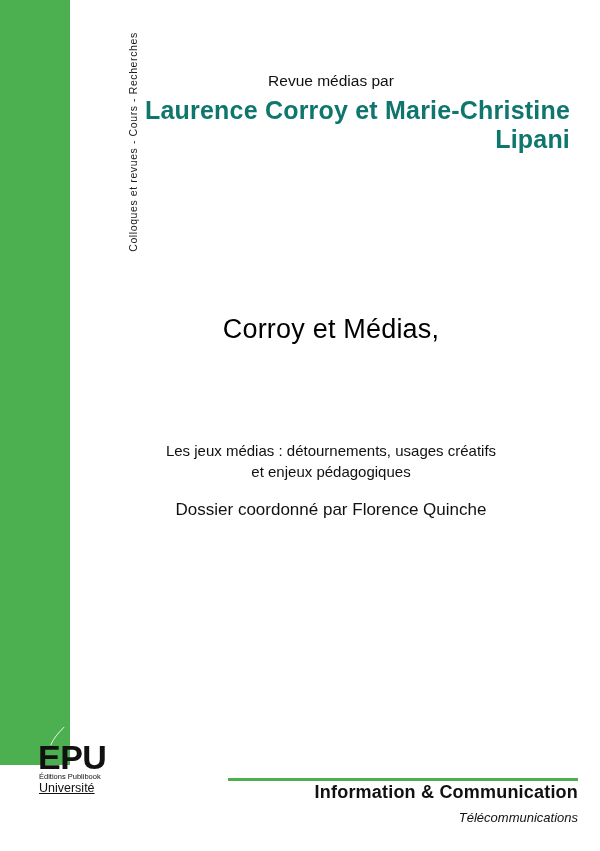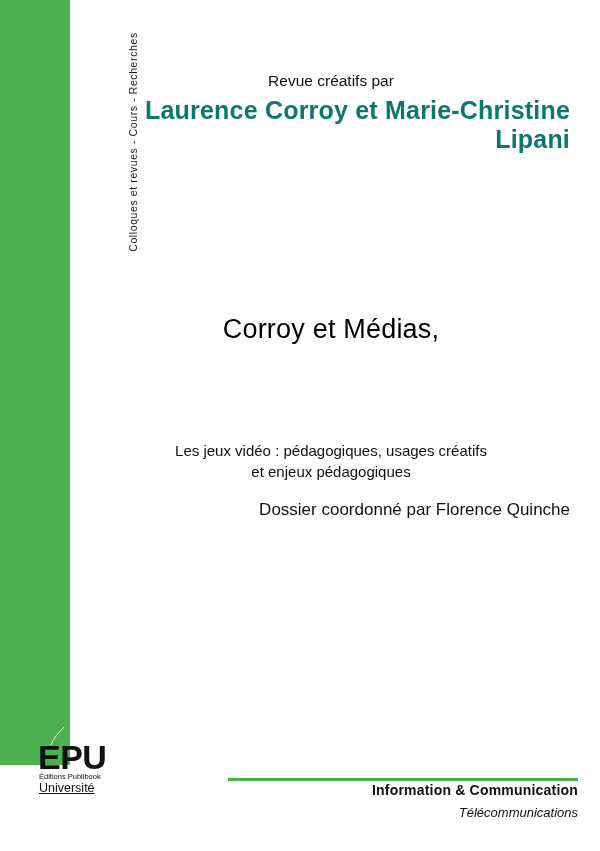--- a/index.html
+++ b/index.html
@@ -115,21 +115,21 @@
     font-size: 15px;
     color: #111;
     line-height: 1.42;
   }
 
   .coordinator {
     position: absolute;
     left: 0;
     top: 500px;
     width: 478px;
-    text-align: right;
+    text-align: center;
     font-size: 17px;
     color: #111;
   }
 
   
   .collection {
     position: absolute;
     left: 228px;
     top: 782px;
     width: 350px;
@@ -137,21 +137,21 @@
   }
   .collection-rule {
     position: absolute;
     left: 228px;
     top: 778px;
     width: 350px;
     height: 3px;
     background: #4caf50;
   }
   .collection-main {
-    font-size: 14px;
+    font-size: 18px;
     font-weight: bold;
     color: #111;
     letter-spacing: 0.2px;
   }
   .collection-sub {
     font-size: 13px;
     font-style: italic;
     color: #111;
     margin-top: 7px;
   }
@@ -205,29 +205,29 @@
 
   <div class="green-band"></div>
   <div class="green-band-bottom"></div>
 
   <div class="series-strip">
     <div class="series-text">Colloques et revues - Cours - Recherches</div>
   </div>
 
   <div class="content">
 
-    <div class="directed-by">Revue créatifs par</div>
+    <div class="directed-by">Revue médias par</div>
     <div class="directors">Laurence Corroy et Marie-Christine Lipani</div>
 
     <div class="title-block">
       <div class="title-line">Corroy et Médias,</div>
     </div>
 
     <div class="subtitle">
-      <div>Les jeux vidéo : pédagogiques, usages créatifs</div>
+      <div>Les jeux médias : détournements, usages créatifs</div>
       <div>et enjeux pédagogiques</div>
     </div>
 
     <div class="coordinator">Dossier coordonné par Florence Quinche</div>
 
   </div>
 
   <div class="collection-rule"></div>
   <div class="collection">
     <div class="collection-main">Information &amp; Communication</div>

